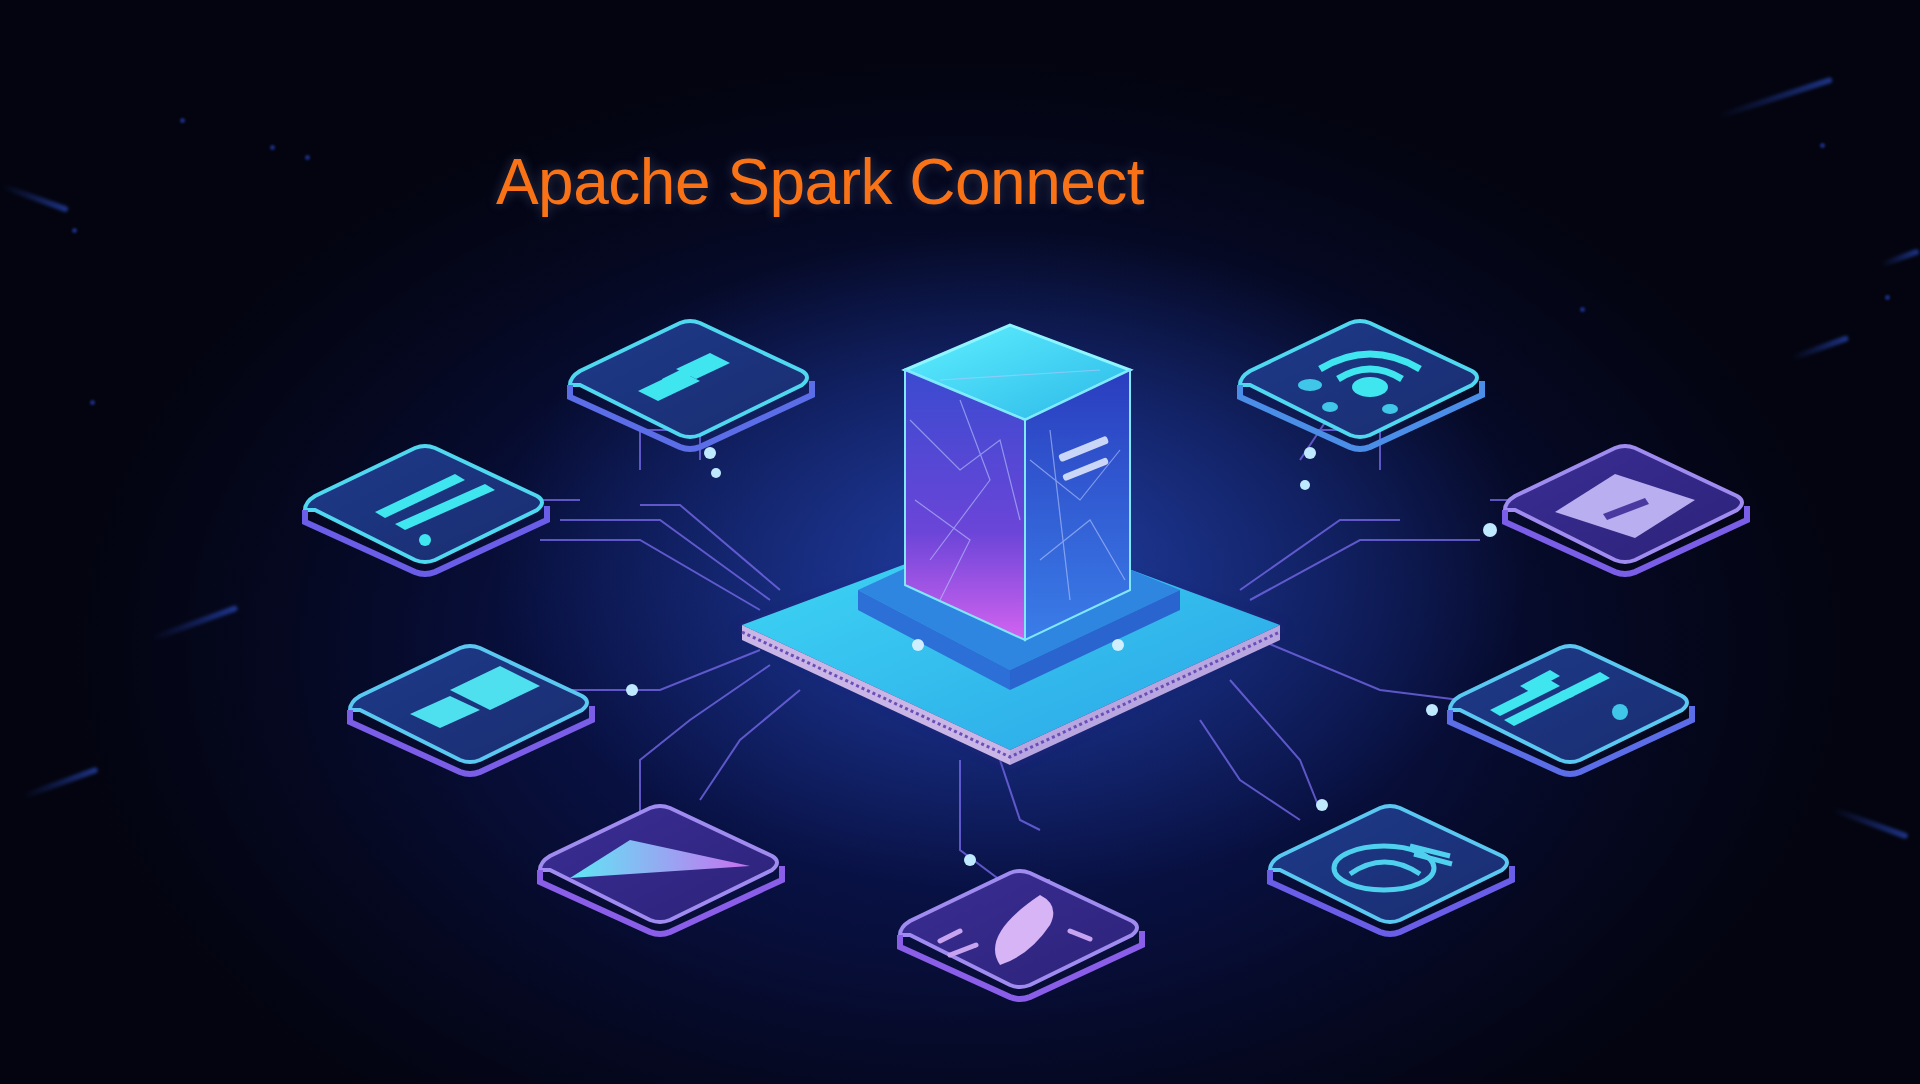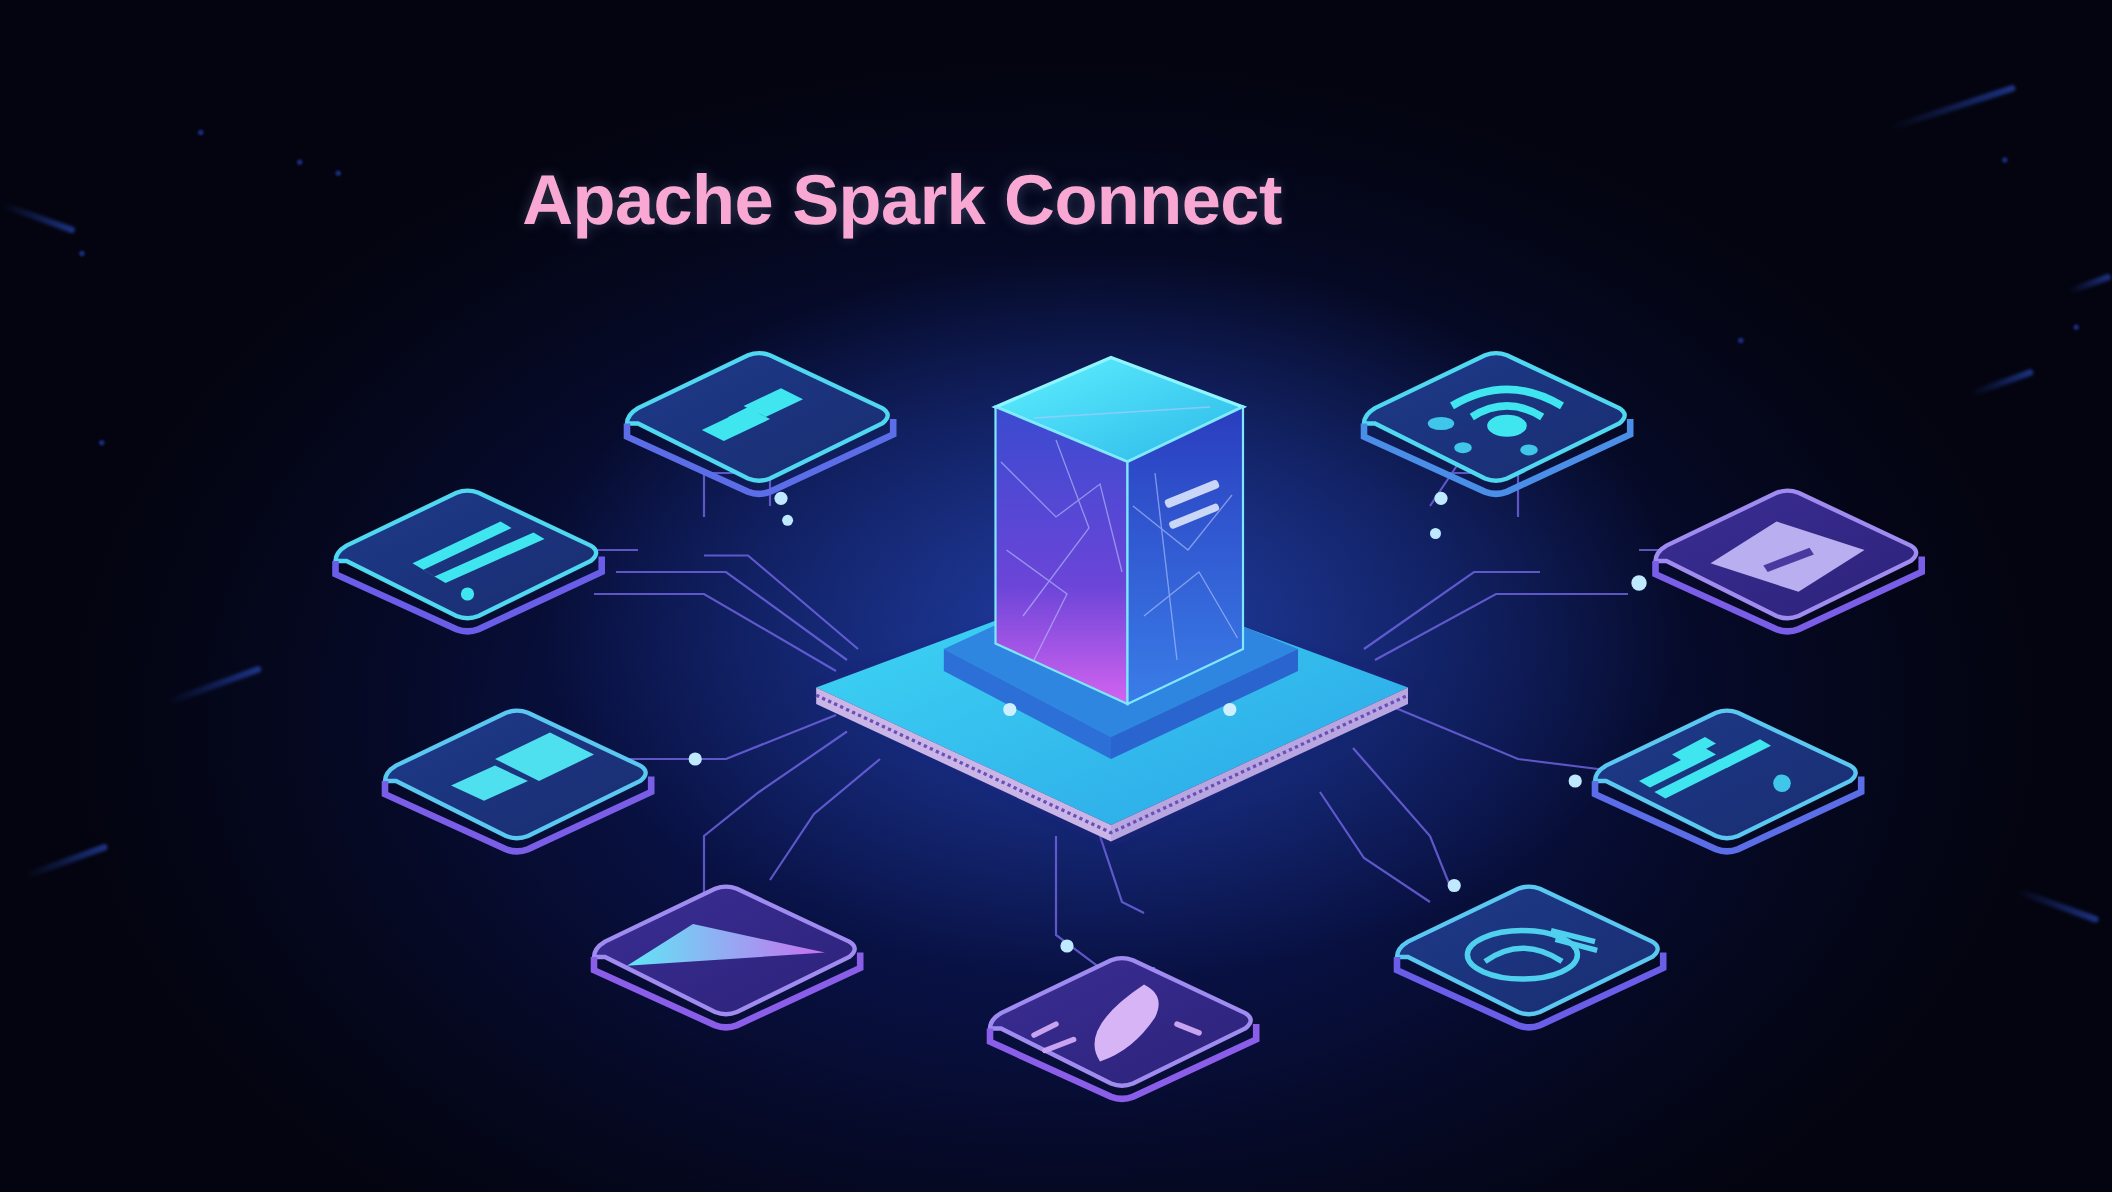--- a/index.html
+++ b/index.html
@@ -1,21 +1,21 @@
 <!DOCTYPE html>
 <html><head>
 <meta charset="utf-8">
 <style>
   html,body{margin:0;padding:0;}
   body{width:1920px;height:1084px;overflow:hidden;background:#05071c;font-family:"Liberation Sans",sans-serif;position:relative;}
   .bg{position:absolute;inset:0;background:
       radial-gradient(ellipse 900px 600px at 50% 60%, #0d1a5e 0%, #081040 45%, #050820 75%, #03040f 100%);}
   .streak{position:absolute;height:6px;border-radius:4px;background:linear-gradient(90deg,rgba(40,70,200,0),rgba(50,90,230,.55));filter:blur(1.5px);}
   .dot{position:absolute;width:5px;height:5px;border-radius:50%;background:#2a47c8;opacity:.6;filter:blur(1px);}
-  .title{position:absolute;top:145px;left:0;width:1640px;text-align:center;color:#f9a8d4;font-size:64px;font-weight:bold;letter-spacing:-0.5px;text-shadow:0 0 12px rgba(180,200,255,.25);}
+  .title{position:absolute;top:145px;left:0;width:1640px;text-align:center;color:#f97316;font-size:64px;font-weight:normal;letter-spacing:-0.5px;text-shadow:0 0 12px rgba(180,200,255,.25);}
   svg.scene{position:absolute;left:0;top:0;}
 </style>
 </head>
 <body>
 
 <div class="bg"></div>
 
 <div>
   <div class="streak" style="left:0;top:195px;width:70px;transform:rotate(20deg);"></div>
   <div class="streak" style="left:1715px;top:95px;width:120px;transform:rotate(-18deg);"></div>

